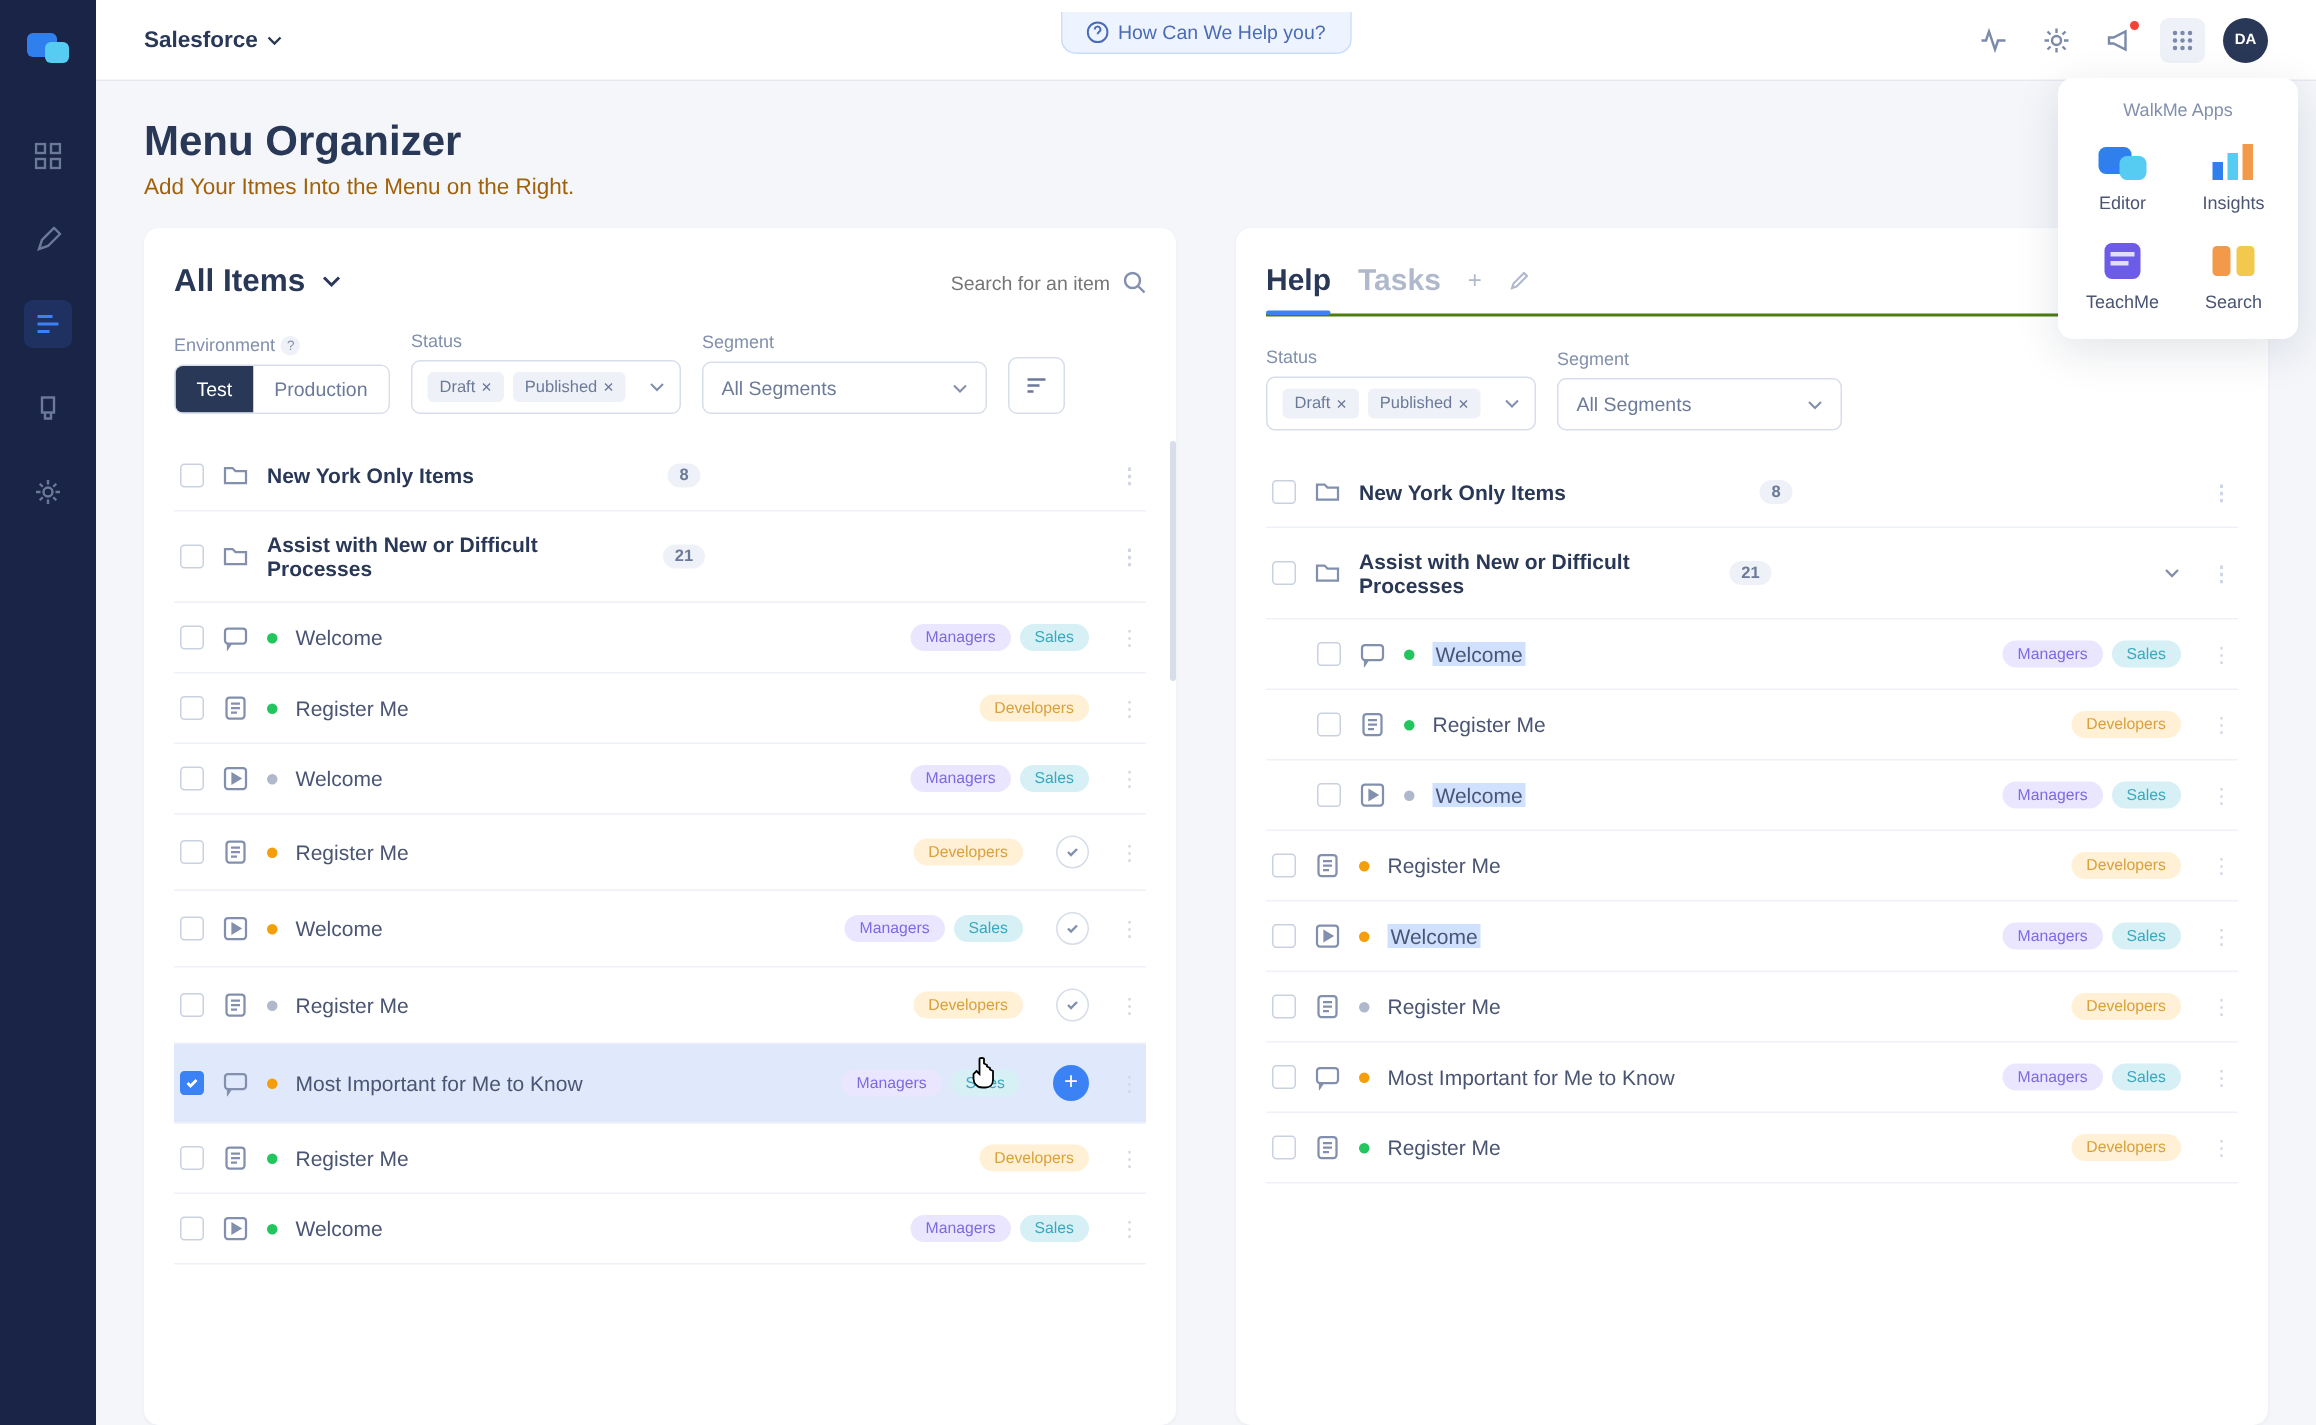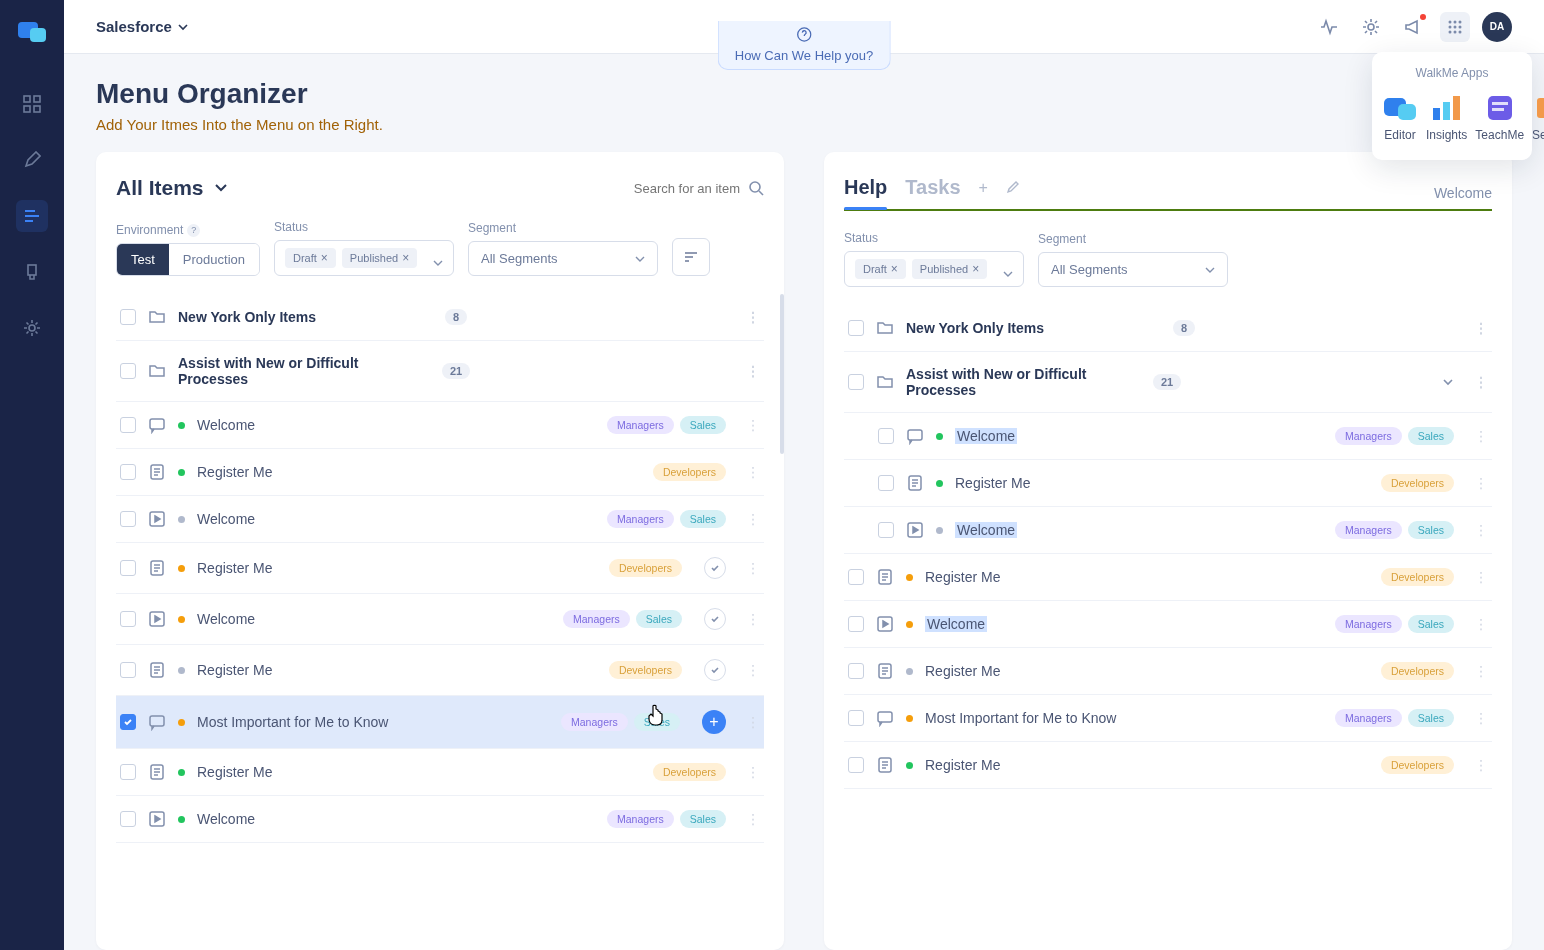--- a/index.html
+++ b/index.html
@@ -7,21 +7,21 @@
 
 
 .sidebar { position: absolute; left: 0; top: 0; width: 64px; height: 100%; background: #1a2447; display: flex; flex-direction: column; align-items: center; padding-top: 16px; z-index: 10; }
 .sidebar-logo { width: 32px; height: 32px; margin-bottom: 40px; }
 .sidebar-item { width: 32px; height: 32px; display: flex; align-items: center; justify-content: center; color: #6c7a99; margin-bottom: 24px; cursor: pointer; border-radius: 6px; }
 .sidebar-item.active { color: #3b82f6; background: rgba(59,130,246,0.15); }
 
 
 .topbar { position: absolute; left: 64px; top: 0; right: 0; height: 54px; background: #fff; border-bottom: 1px solid #e5e9f0; display: flex; align-items: center; padding: 0 32px; z-index: 5; }
 .app-selector { font-size: 15px; font-weight: 700; color: #2a3857; display: flex; align-items: center; gap: 6px; cursor: pointer; }
-.help-pill { position: absolute; left: 50%; transform: translateX(-50%); top: 21px; background: #eef4ff; border: 1px solid #c9dbff; border-radius: 0 0 10px 10px; padding: 6px 16px; font-size: 13px; color: #4a6bb5; display: flex; align-items: center; gap: 6px; border-top: none; flex-direction: column; }
+.help-pill { position: absolute; left: 50%; transform: translateX(-50%); top: 8px; background: #eef4ff; border: 1px solid #c9dbff; border-radius: 0 0 10px 10px; padding: 6px 16px; font-size: 13px; color: #4a6bb5; display: flex; align-items: center; gap: 6px; border-top: none; }
 .topbar-actions { margin-left: auto; display: flex; align-items: center; gap: 12px; }
 .topbar-icon { width: 30px; height: 30px; display: flex; align-items: center; justify-content: center; color: #7b8aaa; cursor: pointer; border-radius: 6px; }
 .topbar-icon.grid { background: #eef1f7; }
 .avatar { width: 30px; height: 30px; border-radius: 50%; background: #2a3857; color: #fff; display: flex; align-items: center; justify-content: center; font-size: 10px; font-weight: 600; }
 .announce-dot { position: relative; }
 .announce-dot::after { content:""; position:absolute; top:2px; right:2px; width:6px; height:6px; background:#f44336; border-radius:50%; }
 
 
 .page-header { position: absolute; left: 96px; top: 78px; right: 32px; display: flex; align-items: flex-start; justify-content: space-between; }
 .page-title { font-size: 28px; font-weight: 700; color: #2a3857; }
@@ -43,21 +43,21 @@
 .tab-add { color: #b0b9cc; cursor: pointer; padding-bottom: 10px; }
 .tab-edit { color: #b0b9cc; padding-bottom: 10px; }
 .welcome-link { color: #8290ad; font-size: 14px; }
 
 .filters { display: flex; gap: 14px; align-items: flex-end; margin-bottom: 18px; flex-wrap: wrap; }
 .fgroup { display: flex; flex-direction: column; gap: 6px; }
 .flabel { font-size: 12px; color: #8290ad; display: flex; align-items: center; gap: 4px; }
 .env-toggle { display: flex; border: 1px solid #d7dde9; border-radius: 6px; overflow: hidden; }
 .env-btn { padding: 8px 14px; font-size: 13px; color: #6c7a99; background: #fff; cursor: pointer; }
 .env-btn.active { background: #2a3857; color: #fff; }
-.pill-select { border: 1px solid #d7dde9; border-radius: 6px; padding: 7px 10px; display: flex; align-items: flex-end; gap: 6px; min-width: 180px; }
+.pill-select { border: 1px solid #d7dde9; border-radius: 6px; padding: 7px 10px; display: flex; align-items: center; gap: 6px; min-width: 180px; }
 .pill { background: #eef1f7; color: #6c7a99; font-size: 11px; padding: 3px 8px; border-radius: 4px; display: flex; align-items: center; gap: 4px; }
 .pill .x { font-size: 12px; cursor: pointer; }
 .seg-select { border: 1px solid #d7dde9; border-radius: 6px; padding: 9px 12px; font-size: 13px; color: #6c7a99; display: flex; align-items: center; justify-content: space-between; min-width: 190px; }
 .sort-btn { width: 38px; height: 38px; border: 1px solid #d7dde9; border-radius: 6px; display: flex; align-items: center; justify-content: center; color: #6c7a99; cursor: pointer; }
 
 .item-list { flex: 1; overflow-y: auto; margin: 0 -20px; padding: 0 20px; position: relative; }
 .item-row { display: flex; align-items: center; padding: 14px 4px; border-bottom: 1px solid #eef1f7; gap: 12px; position: relative; }
 .item-row.folder { font-weight: 600; }
 .item-row.highlighted { background: #dfe9fb; }
 .item-row.indent1 { padding-left: 34px; }
@@ -79,21 +79,21 @@
 .tag.developers { background: #fff0d6; color: #d9a13b; }
 .check-circle { width: 22px; height: 22px; border: 1px solid #d7dde9; border-radius: 50%; display:flex; align-items:center; justify-content:center; color:#8290ad; font-size:11px; margin-left:10px; }
 .add-circle { width: 24px; height: 24px; background:#3b82f6; border-radius:50%; display:flex; align-items:center; justify-content:center; color:#fff; font-size:16px; margin-left:10px; cursor:pointer; flex-shrink:0; }
 .drag-dots { color: #d0d6e2; font-size: 14px; margin-left: 8px; cursor: grab; flex-shrink:0; }
 .row-spacer { flex:1; }
 .chev-down { color:#8290ad; margin-left:10px; cursor:pointer; }
 
 
 .apps-pop { position: absolute; right: 12px; top: 52px; width: 160px; background: #fff; border-radius: 10px; box-shadow: 0 8px 30px rgba(20,30,60,0.12); padding: 14px 10px 18px; z-index: 30; }
 .apps-title { font-size: 12px; color: #8290ad; text-align: center; margin-bottom: 14px; }
-.apps-grid { display: grid; grid-template-columns: 1fr 1fr 1fr 1fr; gap: 18px 8px; }
+.apps-grid { display: grid; grid-template-columns: 1fr 1fr; gap: 18px 8px; }
 .app-cell { display: flex; flex-direction: column; align-items: center; gap: 6px; cursor: pointer; }
 .app-cell-label { font-size: 12px; color: #4a5573; }
 .app-icon { width: 36px; height: 28px; }
 
 
 .cursor-ptr { position:absolute; left:646px; top:704px; z-index:40; pointer-events:none; }
 
 
 .scroll-hint { position:absolute; right:0; top:0; width:4px; height:160px; background:#d7dde9; border-radius:2px; }
 

